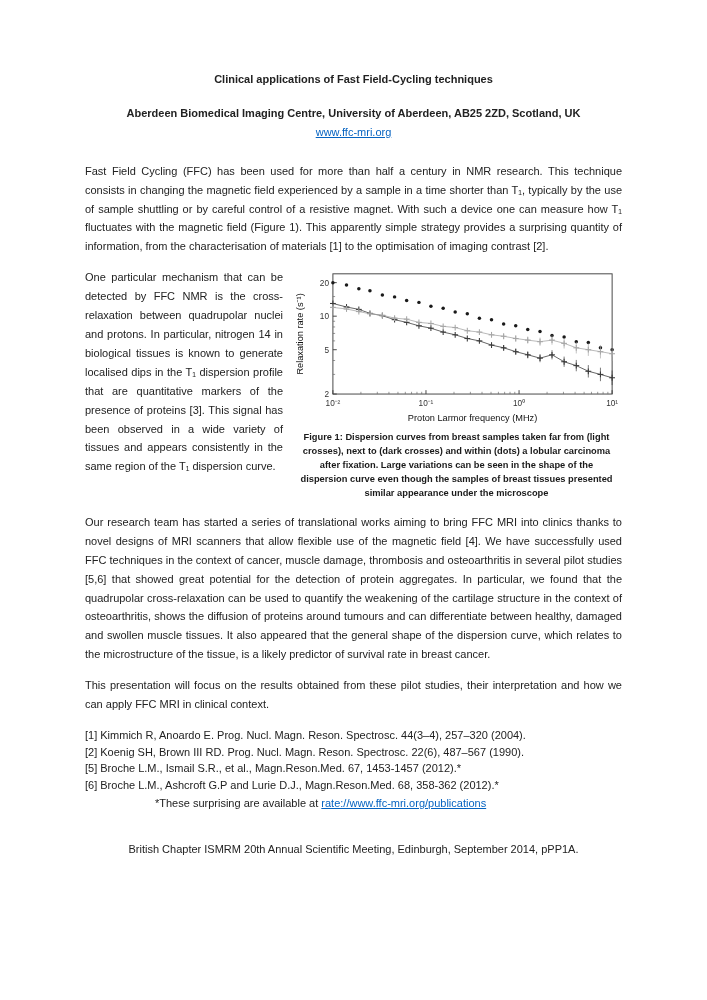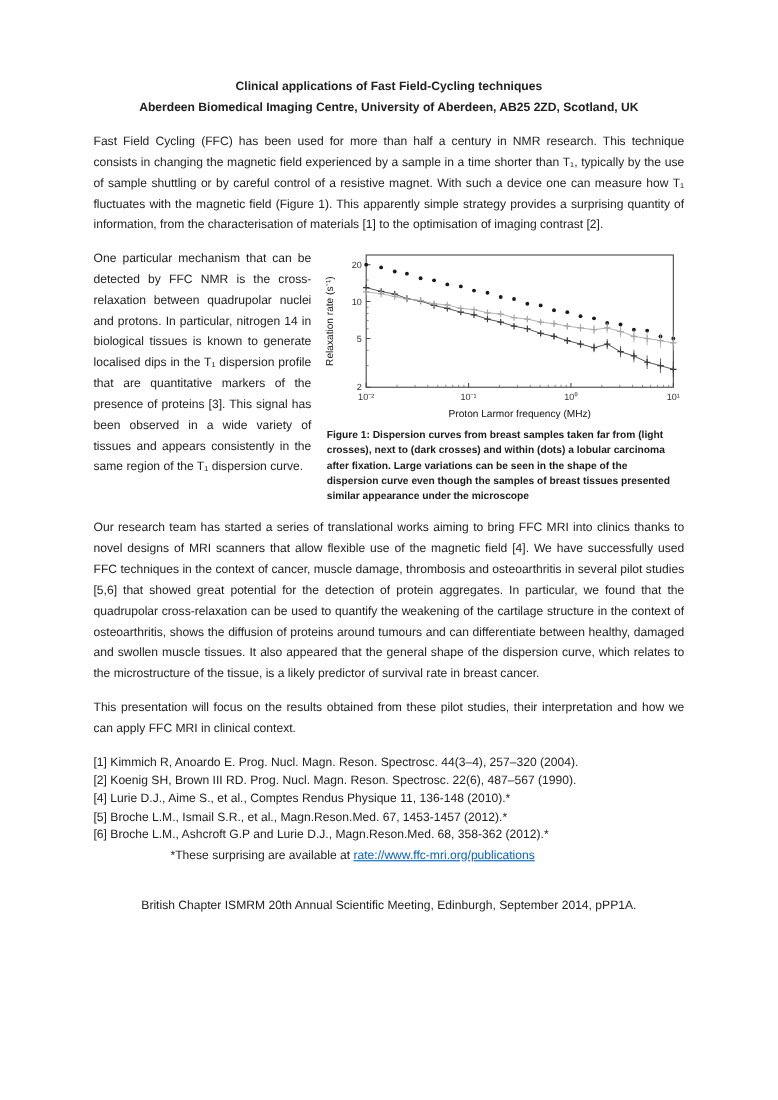--- a/index.html
+++ b/index.html
@@ -3,48 +3,51 @@
 <meta charset="utf-8">
 <style>
   html,body{margin:0;padding:0;background:#ffffff;}
   .page{
     width:707px;height:1000px;box-sizing:border-box;
     padding:70px 85px 0 85px;overflow:hidden;
     font-family:"Liberation Sans",sans-serif;
     font-size:11px;line-height:1.72;color:#222;background:#ffffff;
   }
   .center{text-align:center;}
-  .title{font-weight:bold;}
+  .title{font-weight:bold;margin-bottom:15px;}
   .authors{margin-bottom:15px;}
   .affiliation{margin-bottom:0;font-weight:bold;}
   .weblink-row{margin-bottom:20px;}
   a.link{color:#0563C1;text-decoration:underline;cursor:pointer;}
   p.body{ text-align:justify;margin:12px 0;}
   .two-col{display:flex;gap:8px;align-items:flex-start;margin:12px 0;}
   .col-left{width:198px;flex:none;text-align:justify;}
   .col-right{flex:1;text-align:center;}
   .figure-wrap{display:block;margin:0 auto;}
   svg{font-family:"Liberation Sans",sans-serif;}
   .tick{font-size:8.5px;fill:#333;}
   .axis-label{font-size:9.5px;fill:#111;}
-  .caption{font-weight:bold;font-size:9.3px;line-height:1.5;text-align:left;padding:4px 6px 0 6px;color:#1a1a1a;}
+  .caption{font-weight:bold;font-size:9.3px;line-height:1.5;text-align:center;padding:4px 6px 0 6px;color:#1a1a1a;}
   .refs{margin-top:13px;line-height:1.5;}
   .refs div{white-space:nowrap;}
   .ref-note{margin-top:2px;margin-left:70px;line-height:1.5;}
   .footer{margin-top:28px;text-align:center;}
 </style>
 </head>
 <body>
 
 <div class="page">
 
   <div class="center title">Clinical applications of Fast Field-Cycling techniques</div>
 
 
   <div class="center affiliation">Aberdeen Biomedical Imaging Centre, University of Aberdeen, AB25 2ZD, Scotland, UK</div>
+  <div class="center weblink-row">
+    <a class="link">www.ffc-mri.org</a>
+  </div>
 
   <p class="body">Fast Field Cycling (FFC) has been used for more than half a century in NMR research. This technique consists in changing the magnetic field experienced by a sample in a time shorter than T₁, typically by the use of sample shuttling or by careful control of a resistive magnet. With such a device one can measure how T₁ fluctuates with the magnetic field (Figure 1). This apparently simple strategy provides a surprising quantity of information, from the characterisation of materials [1] to the optimisation of imaging contrast [2].</p>
 
   <div class="two-col">
     <div class="col-left">One particular mechanism that can be detected by FFC NMR is the cross-relaxation between quadrupolar nuclei and protons. In particular, nitrogen 14 in biological tissues is known to generate localised dips in the T₁ dispersion profile that are quantitative markers of the presence of proteins [3]. This signal has been observed in a wide variety of tissues and appears consistently in the same region of the T₁ dispersion curve.</div>
     <div class="col-right">
       <svg class="figure-wrap" width="330" height="159" viewBox="0 0 340 164">
         <text class="axis-label" transform="translate(11,68) rotate(-90)" text-anchor="middle">Relaxation rate (s⁻¹)</text>
         <text class="axis-label" x="186" y="158" text-anchor="middle">Proton Larmor frequency (MHz)</text>
       <rect x="42" y="6" width="288" height="124" fill="none" stroke="#444" stroke-width="1"></rect>
@@ -244,21 +247,20 @@
     </div>
   </div>
 
   <p class="body">Our research team has started a series of translational works aiming to bring FFC MRI into clinics thanks to novel designs of MRI scanners that allow flexible use of the magnetic field [4]. We have successfully used FFC techniques in the context of cancer, muscle damage, thrombosis and osteoarthritis in several pilot studies [5,6] that showed great potential for the detection of protein aggregates. In particular, we found that the quadrupolar cross-relaxation can be used to quantify the weakening of the cartilage structure in the context of osteoarthritis, shows the diffusion of proteins around tumours and can differentiate between healthy, damaged and swollen muscle tissues. It also appeared that the general shape of the dispersion curve, which relates to the microstructure of the tissue, is a likely predictor of survival rate in breast cancer.</p>
 
   <p class="body">This presentation will focus on the results obtained from these pilot studies, their interpretation and how we can apply FFC MRI in clinical context.</p>
 
   <div class="refs">
     <div>[1] Kimmich R, Anoardo E. Prog. Nucl. Magn. Reson. Spectrosc. 44(3–4), 257–320 (2004).</div>
     <div>[2] Koenig SH, Brown III RD. Prog. Nucl. Magn. Reson. Spectrosc. 22(6), 487–567 (1990).</div>
-    <div>[4] Lurie D.J., Aime S., et al., Comptes Rendus Physique 11, 136-148 (2010).*</div>
     <div>[5] Broche L.M., Ismail S.R., et al., Magn.Reson.Med. 67, 1453-1457 (2012).*</div>
     <div>[6] Broche L.M., Ashcroft G.P and Lurie D.J., Magn.Reson.Med. 68, 358-362 (2012).*</div>
   </div>
 
   <div class="ref-note">
     <span>*These surprising are available at </span><a class="link">rate://www.ffc-mri.org/publications</a>
   </div>
 
   <div class="footer">British Chapter ISMRM 20th Annual Scientific Meeting, Edinburgh, September 2014, pPP1A.</div>
 

